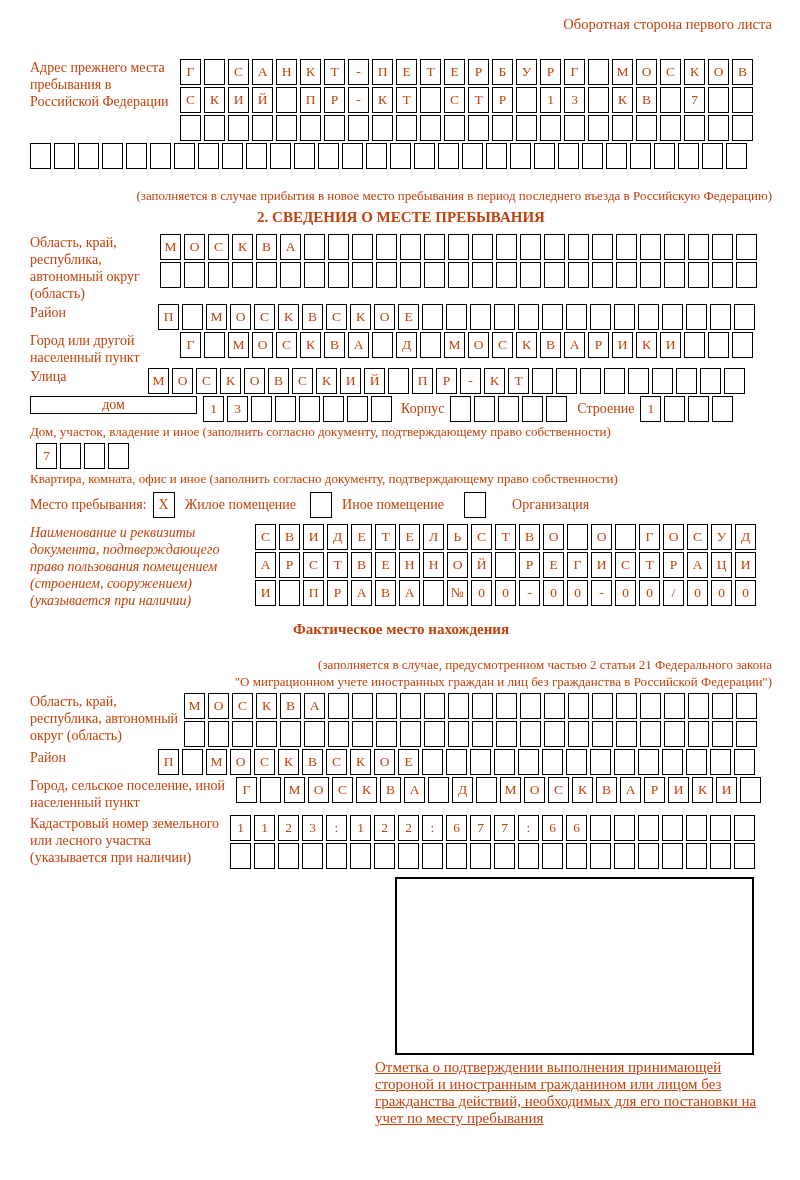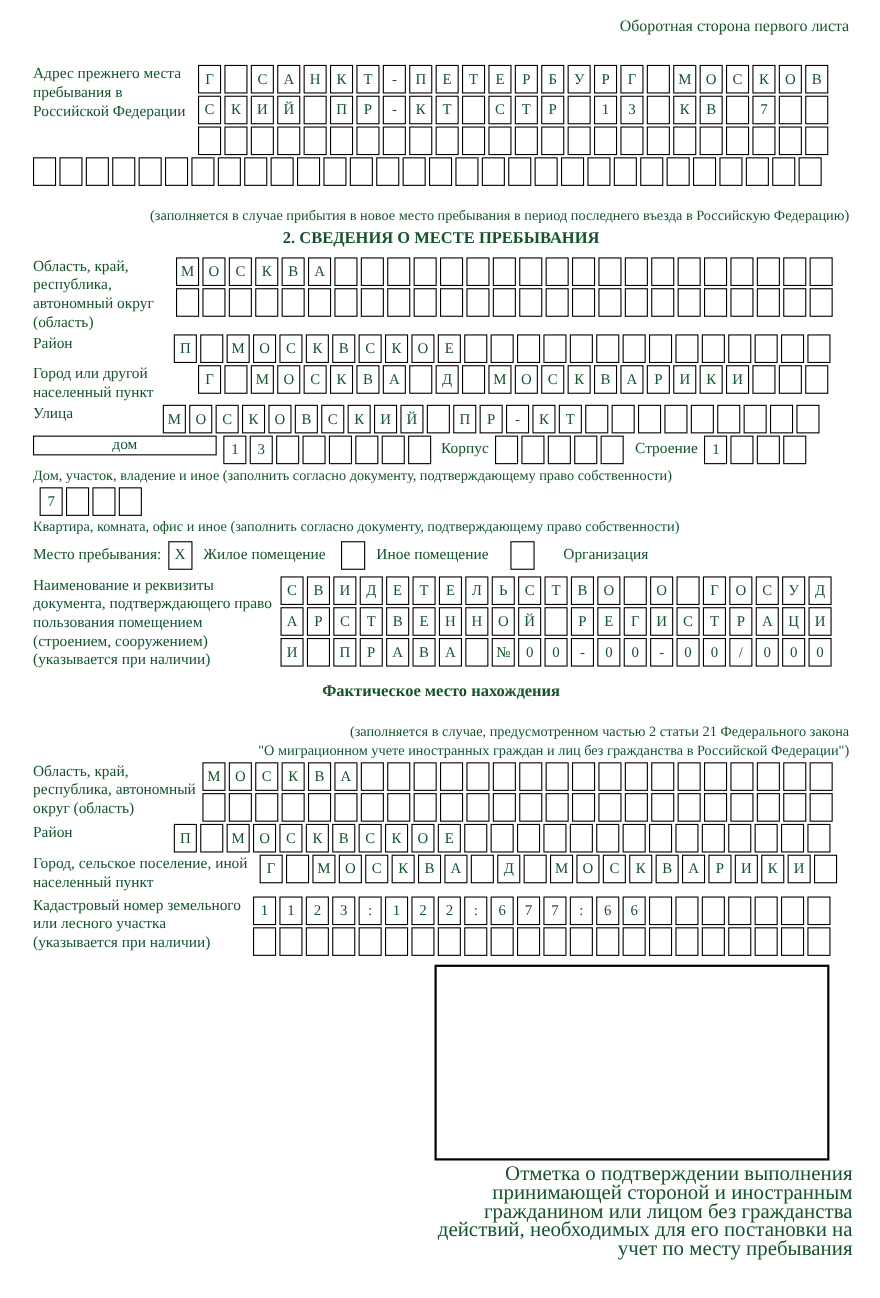--- a/index.html
+++ b/index.html
@@ -1,19 +1,19 @@
 <!DOCTYPE html>
 <html lang="ru"><head>
 <meta charset="utf-8">
 <style>
   html,body{margin:0;padding:0;background:#fff;}
   .page{
     width:800px;height:1180px;box-sizing:border-box;
     padding:16px 28px 0 30px;position:relative;overflow:hidden;
-    background:#fff;color:#14532d;
+    background:#fff;color:#c2410c;
     font-family:"Liberation Serif","DejaVu Serif",serif;
   }
   .hdr{text-align:right;font-size:14.5px;margin-bottom:26px;}
   
   .grow{display:flex;align-items:flex-start;margin-bottom:2px;}
   .glabel{font-size:14px;line-height:17px;flex-shrink:0;}
   .cells{display:flex;gap:3px;flex-shrink:0;}
   .cell{
     width:21px;height:26px;border:1.5px solid #000;box-sizing:border-box;
     display:flex;align-items:center;justify-content:center;
@@ -33,21 +33,21 @@
     display:flex;align-items:center;justify-content:center;font-size:14px;background:#fff;flex-shrink:0;
   }
   .stayrow{display:flex;align-items:center;margin:6px 0 0 0;}
   .staynote{font-size:13px;margin:2px 0 4px 213px;}
   .stamp-box{
     width:359px;height:178px;border:2px solid #000;box-sizing:border-box;
     margin-left:365px;margin-top:8px;background:#fff;
   }
   .stamp-caption{
     width:400px;margin-left:345px;margin-top:4px;
-    font-size:19px;line-height:17px;text-align:right;
+    font-size:15px;line-height:17px;text-align:left;text-decoration:underline;
   } .mt6{margin-top:6px;} .mt4{margin-top:4px;}
 </style>
 </head>
 <body>
 
 <div class="page">
 
   <div class="hdr">Оборотная сторона первого листа</div>
 
   <div class="grow">
@@ -365,21 +365,21 @@
     <span class="inline-lab">Место пребывания:</span>
     <div class="checkbox" style="margin-left:6px;">X</div>
     <span class="inline-lab" style="margin-left:10px;">Жилое помещение</span>
     <div class="checkbox" style="margin-left:14px;"></div>
     <span class="inline-lab" style="margin-left:10px;">Иное помещение</span>
     <div class="checkbox" style="margin-left:20px;"></div>
     <span class="inline-lab" style="margin-left:26px;">Организация</span>
   </div>
 
   <div class="grow mt6">
-    <div class="glabel" style="width:225px;padding-right:4px;box-sizing:border-box;">Наименование и реквизиты документа, подтверждающего право пользования помещением (строением, сооружением) (указывается при наличии)</div>
+    <div class="glabel" style="width:225px;padding-right:4px;box-sizing:border-box;font-style:italic;">Наименование и реквизиты документа, подтверждающего право пользования помещением (строением, сооружением) (указывается при наличии)</div>
     <div class="rowstack">
       <div class="cells">
           <div class="cell">С</div>
           <div class="cell">В</div>
           <div class="cell">И</div>
           <div class="cell">Д</div>
           <div class="cell">Е</div>
           <div class="cell">Т</div>
           <div class="cell">Е</div>
           <div class="cell">Л</div>

